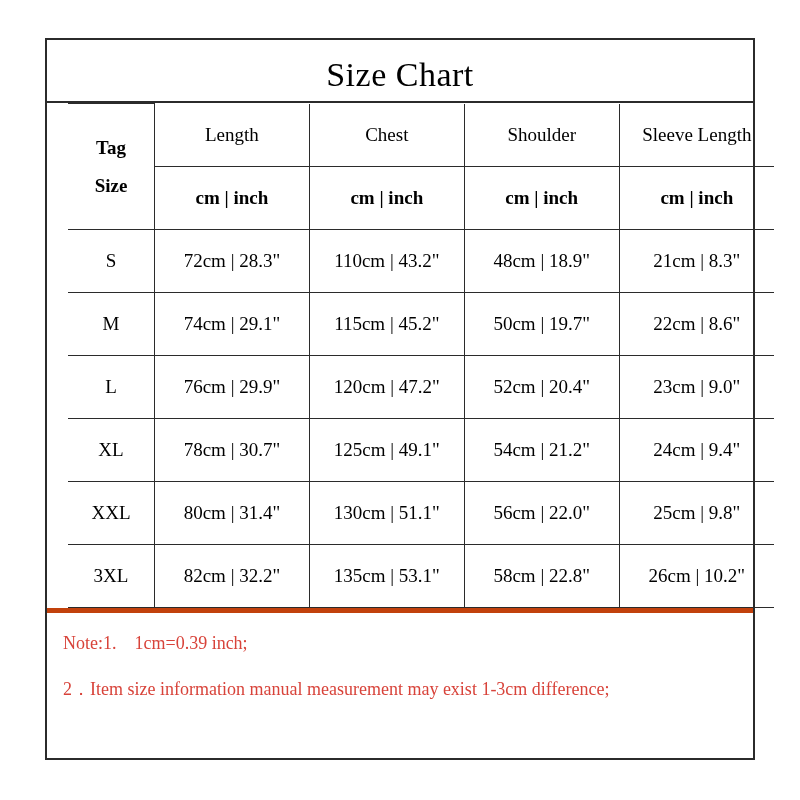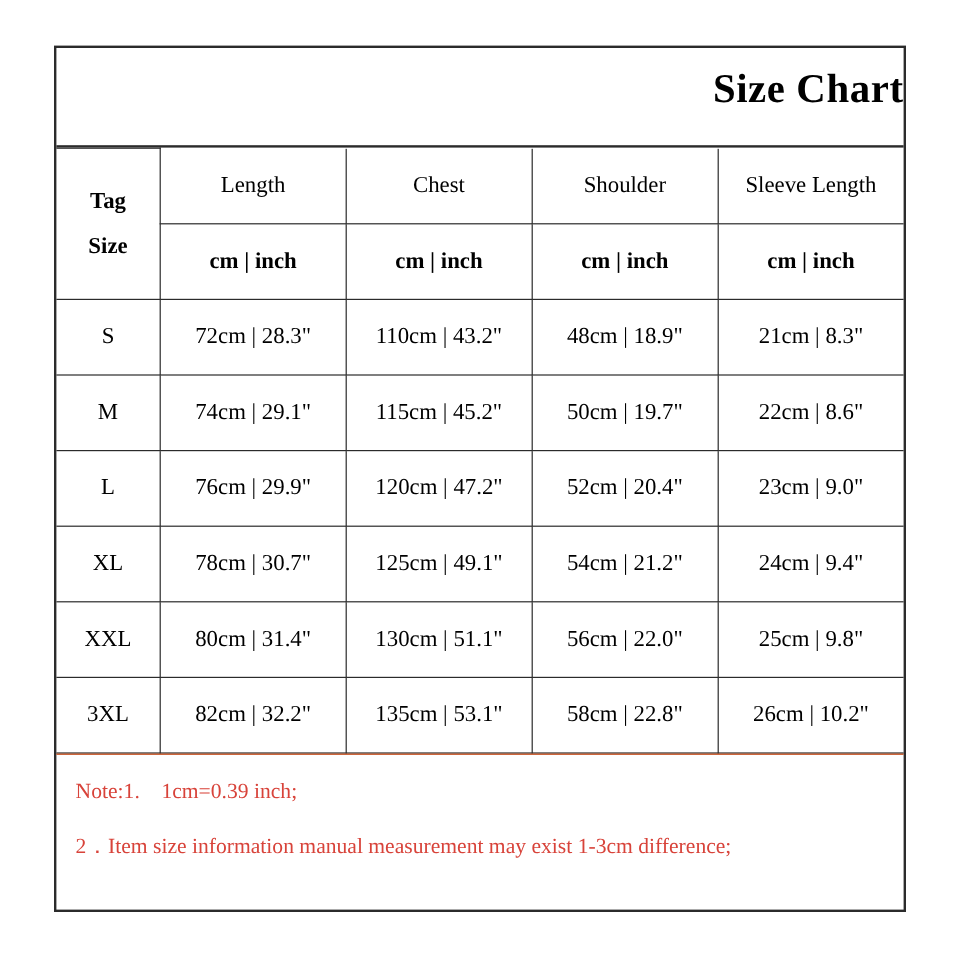--- a/index.html
+++ b/index.html
@@ -26,32 +26,33 @@
     top: 38px;
     width: 710px;
     height: 722px;
     border: 2px solid #2b2b2b;
     box-sizing: border-box;
     background: #ffffff;
     display: flex;
     flex-direction: column;
   }
   .chart-title {
-    text-align: right;
+    text-align: center;
     font-size: 34px;
-    font-weight: bold;
+    font-weight: normal;
     letter-spacing: 0.5px;
-    padding: 16px 0 28px 0;
+    padding: 16px 0 8px 0;
     border-bottom: 2px solid #2b2b2b;
     line-height: 1.1;
   }
   table.size-table {
     border-collapse: collapse;
     width: 100%;
     table-layout: fixed;
+    margin-left: 21px;
   }
   table.size-table td, table.size-table th {
     border: 1px solid #2b2b2b;
     text-align: center;
     vertical-align: middle;
     font-size: 19px;
     padding: 0;
     height: 62px;
   }
   table.size-table td:first-child, table.size-table th:first-child {
@@ -80,21 +81,21 @@
     font-weight: bold;
     font-size: 21px;
     line-height: 2.0;
     border-top: none;
   }
   td.data-cell {
     font-size: 20px;
   }
   .notes {
     flex: 1;
-    border-top: 1px solid #c2410c;
+    border-top: 5px solid #c2410c;
     padding: 18px 16px 10px 16px;
     box-sizing: border-box;
   }
   .note-line {
     color: #d8433a;
     font-size: 18px;
     line-height: 1.35;
     margin-bottom: 22px;
     white-space: pre;
   }

